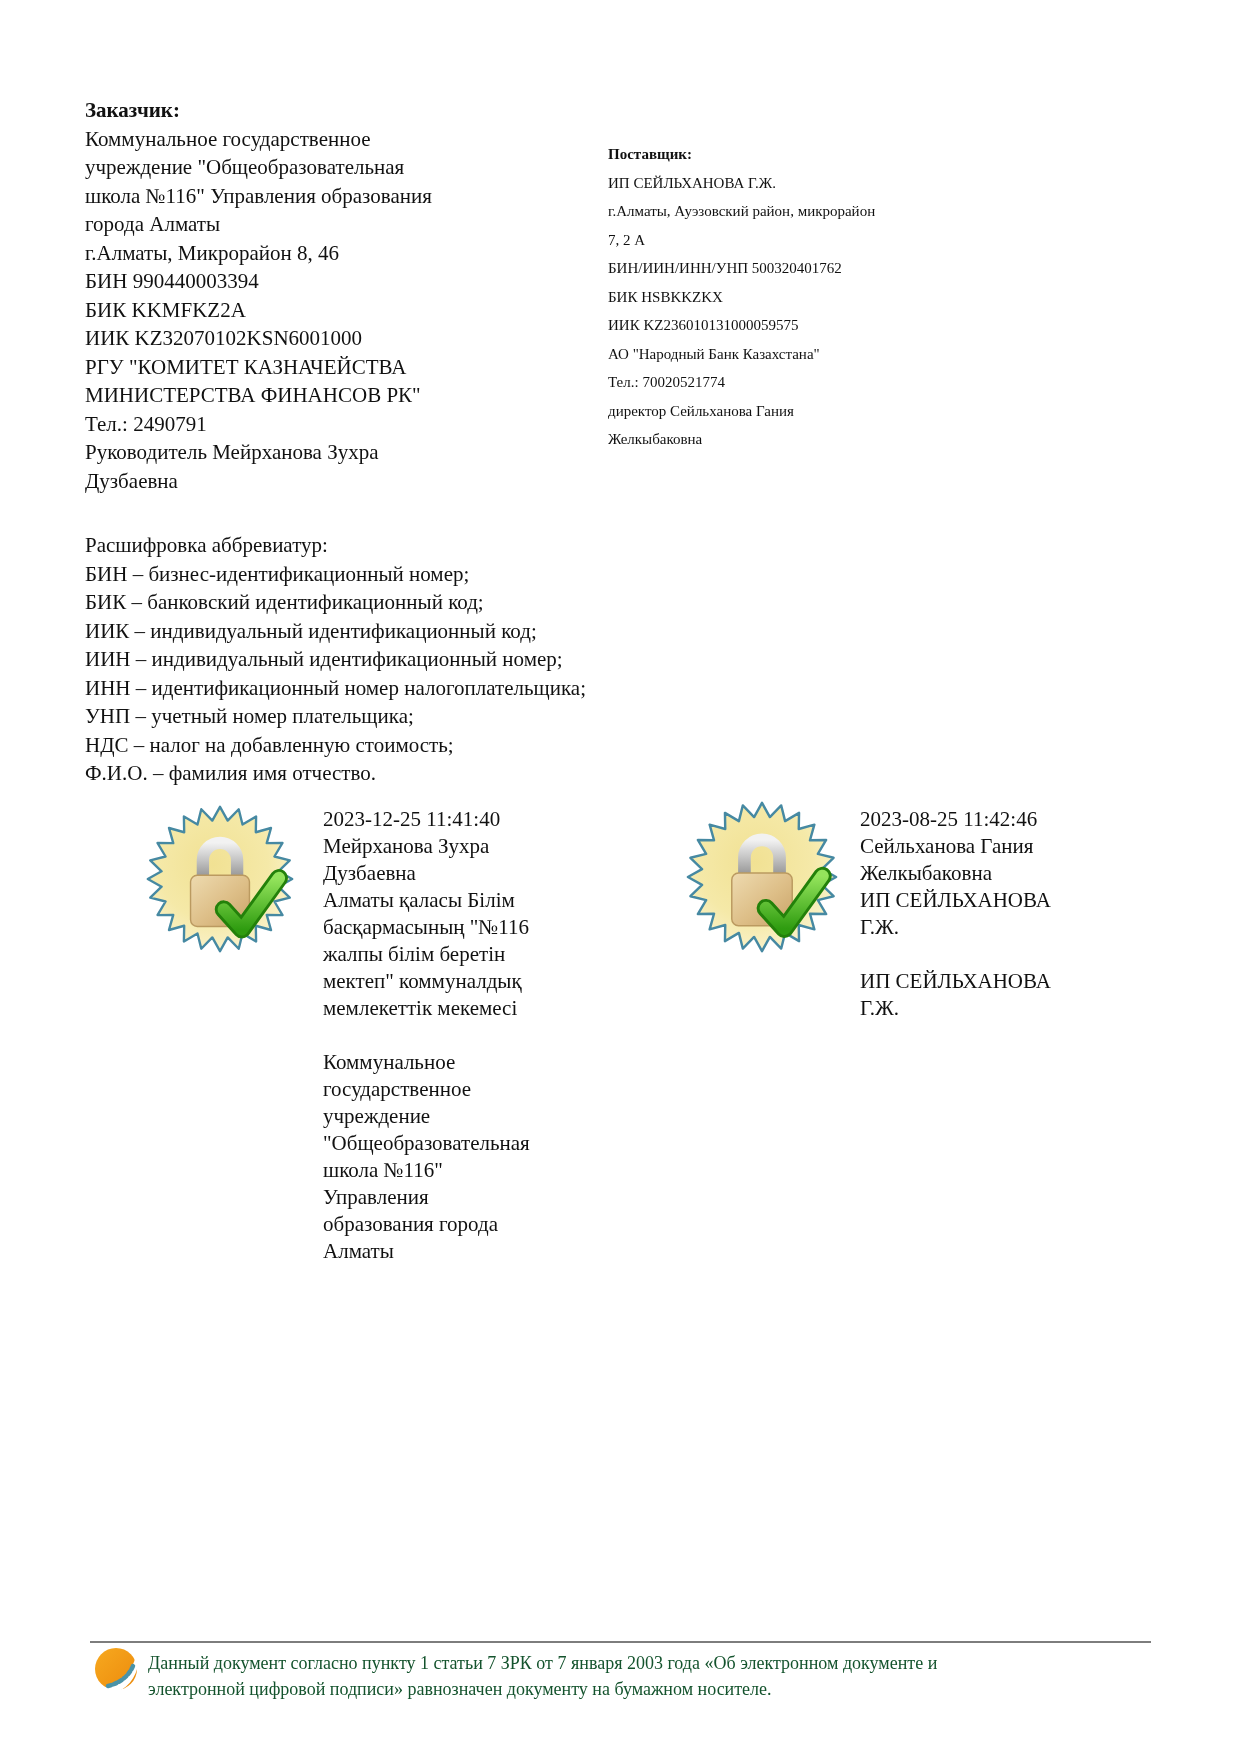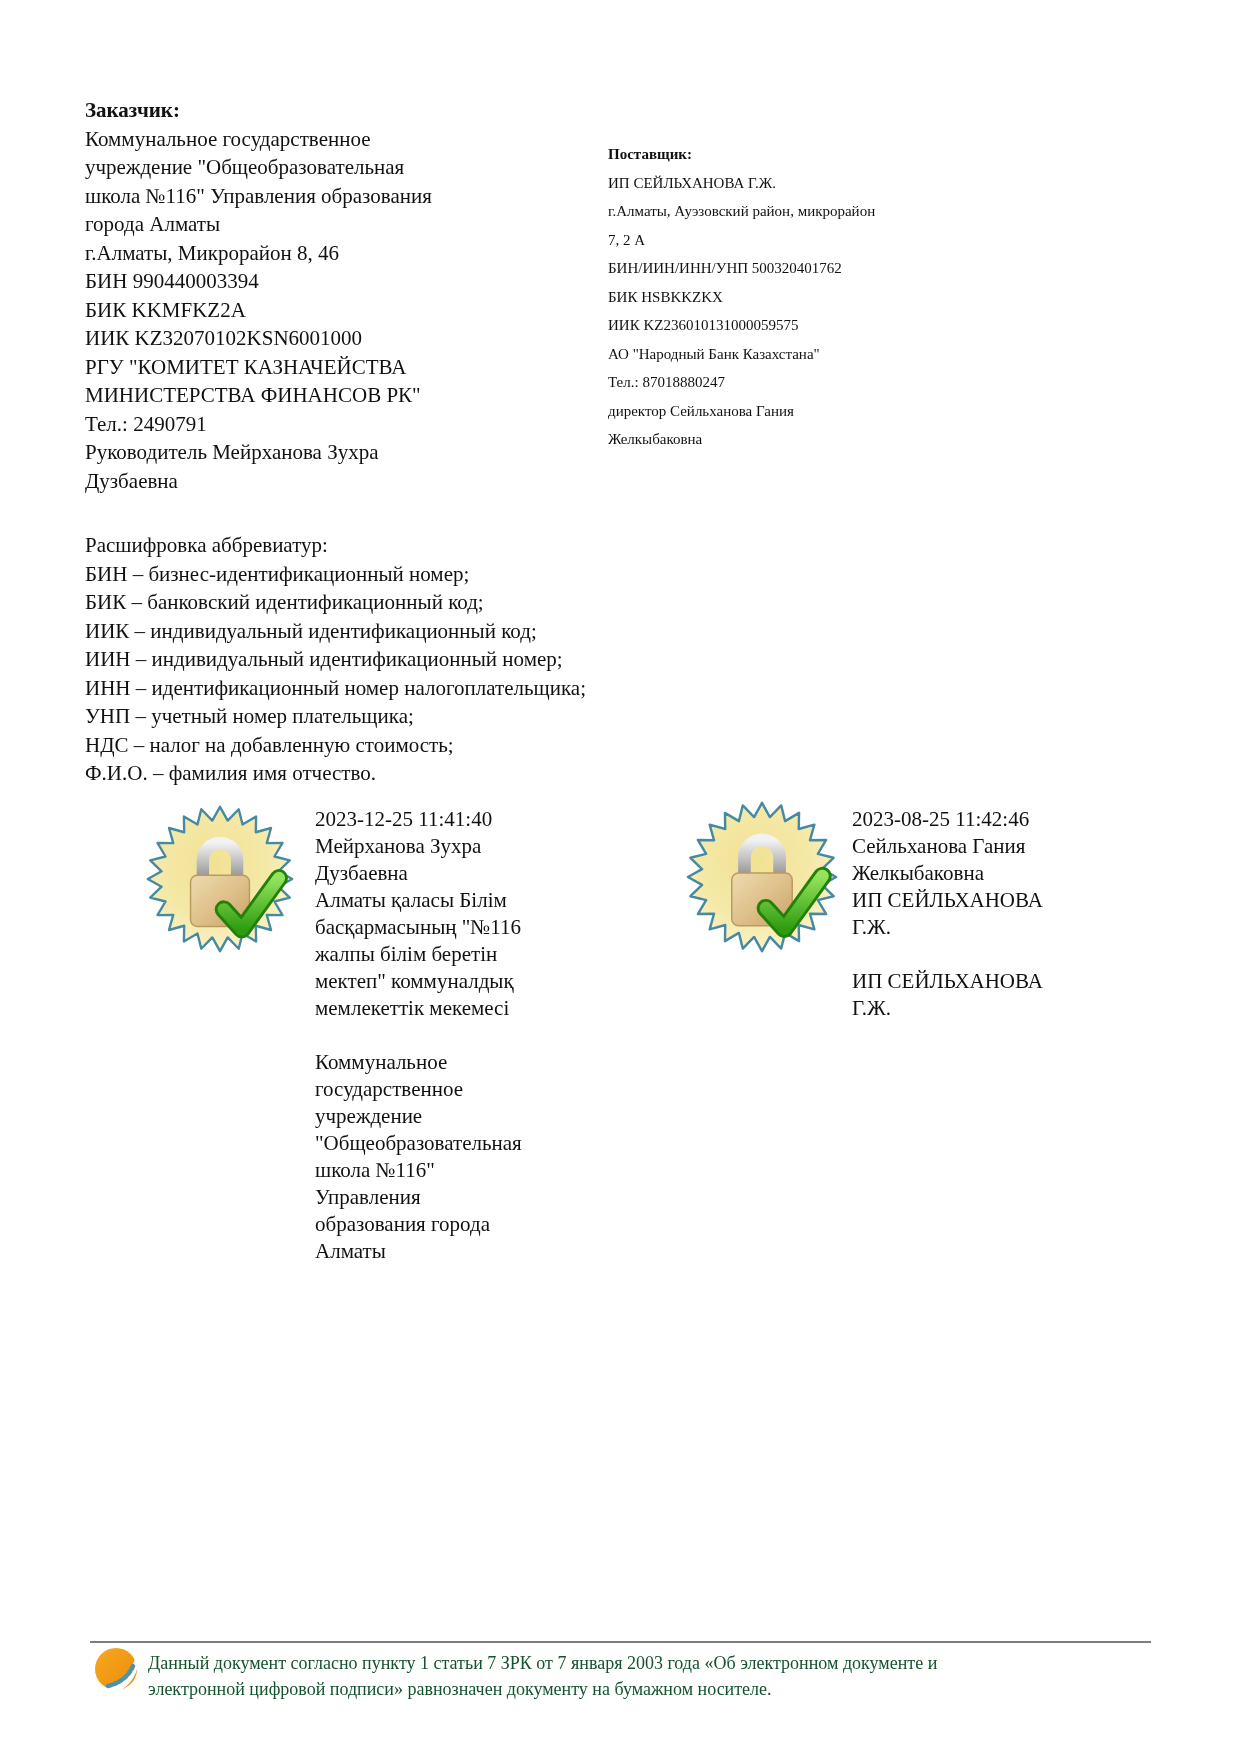--- a/index.html
+++ b/index.html
@@ -17,21 +17,21 @@
   .multiline { white-space: pre-line; }
 
   .customer { left: 85px; top: 96px; width: 490px; font-size: 21px; line-height: 28.5px; }
   .supplier { left: 608px; top: 140px; width: 510px; font-size: 15px; line-height: 28.5px; }
   .abbr     { left: 85px; top: 531px; width: 700px; font-size: 21px; line-height: 28.5px; }
 
   .seal { position: absolute; }
   .seal-left  { left: 144px; top: 800px; width: 152px; height: 158px; }
   .seal-right { left: 684px; top: 798px; width: 156px; height: 158px; }
 
-  .sig-text { position: absolute; font-size: 21px; line-height: 27px; width: 250px; }
+  .sig-text { position: absolute; font-size: 21px; line-height: 27px; width: 250px; margin-left: 8px; }
   .sig-text-left  { left: 315px; top: 806px; }
   .sig-text-right { left: 852px; top: 806px; }
 
   .footer-divider {
     position: absolute; left: 90px; top: 1641px; width: 1061px; height: 0;
     border-top: 2px solid #7d7d7d;
   }
   .footer-logo { position: absolute; left: 91px; top: 1646px; width: 52px; height: 52px; }
   .footer-text {
     position: absolute; left: 148px; top: 1650px; width: 990px;
@@ -91,21 +91,21 @@
 
   <section class="block supplier">
     <div class="bold">Поставщик:</div>
     <div class="multiline">ИП СЕЙЛЬХАНОВА Г.Ж.
 г.Алматы, Ауэзовский район, микрорайон
 7, 2 А
 БИН/ИИН/ИНН/УНП 500320401762
 БИК HSBKKZKX
 ИИК KZ236010131000059575
 АО "Народный Банк Казахстана"
-Тел.: 87018880247
+Тел.: 70020521774
 директор Сейльханова Гания
 Желкыбаковна</div>
   </section>
 
   <section class="block abbr">
     <div>Расшифровка аббревиатур:</div>
     <div class="multiline">БИН – бизнес-идентификационный номер;
 БИК – банковский идентификационный код;
 ИИК – индивидуальный идентификационный код;
 ИИН – индивидуальный идентификационный номер;

